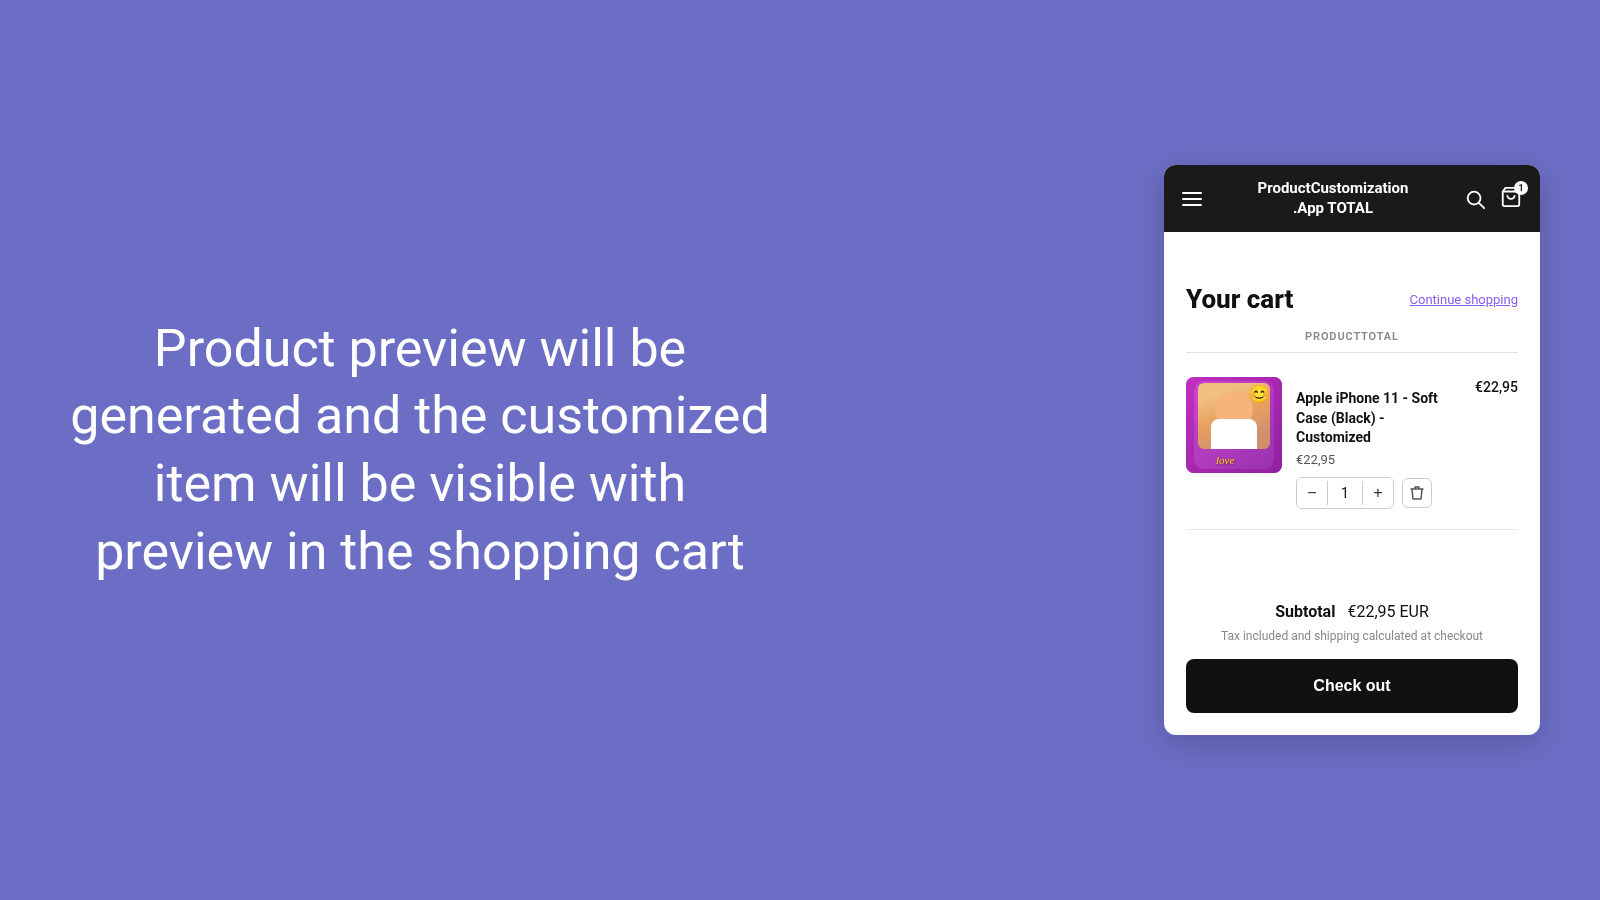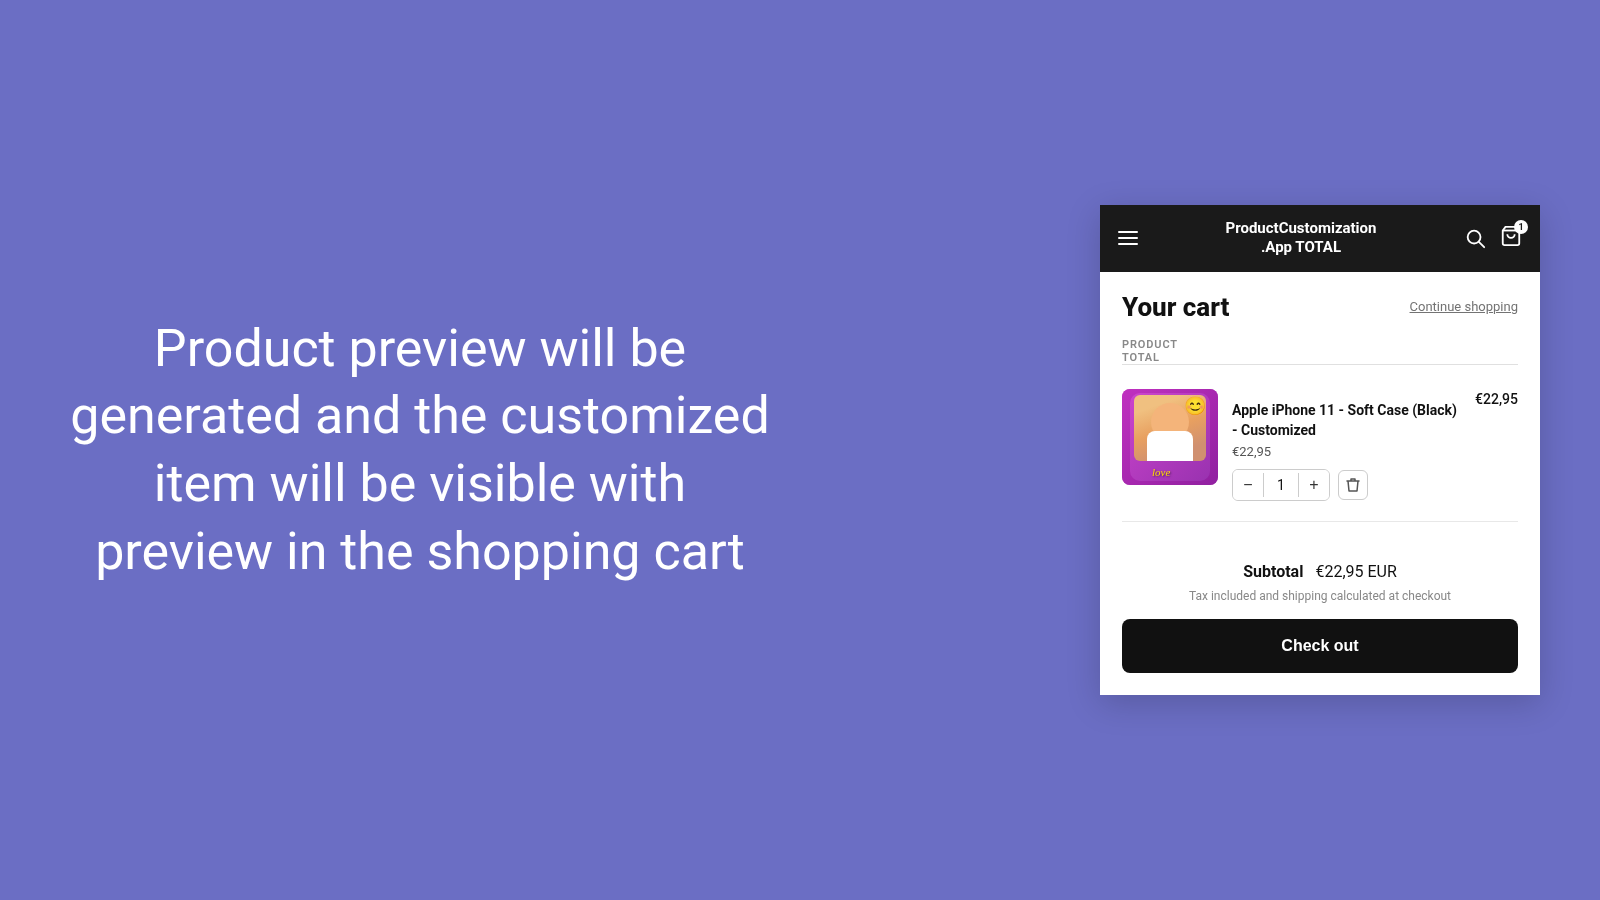--- a/index.html
+++ b/index.html
@@ -27,27 +27,28 @@
     .left-text {
       color: white;
       font-size: 52px;
       font-weight: 400;
       line-height: 1.3;
       text-align: center;
       max-width: 720px;
     }
 
     .right-panel {
-      width: 440px;
+      width: 376px;
       background: #fff;
-      border-radius: 0;
+      border-radius: 12px;
       overflow: hidden;
       box-shadow: 0 8px 32px rgba(0,0,0,0.18);
       display: flex;
       flex-direction: column;
+      gap: 32px;
     }
 
     
     .store-header {
       background: #1a1a1a;
       color: white;
       display: flex;
       align-items: center;
       justify-content: space-between;
       padding: 14px 18px;
@@ -123,32 +124,31 @@
     }
 
     .cart-title {
       font-size: 26px;
       font-weight: 800;
       color: #111;
     }
 
     .continue-shopping-link {
       font-size: 13px;
-      color: #737373;
+      color: #8b5cf6;
       text-decoration: underline;
       cursor: pointer;
     }
 
     .cart-table-header {
       display: flex;
       justify-content: center;
-      padding-bottom: 0;
+      padding-bottom: 9px;
       border-bottom: 1px solid #e0e0e0;
       margin-bottom: 14px;
-      flex-direction: column;
     }
 
     .col-product {
       font-size: 11px;
       font-weight: 600;
       color: #888;
       letter-spacing: 0.08em;
       text-transform: uppercase;
     }
 

